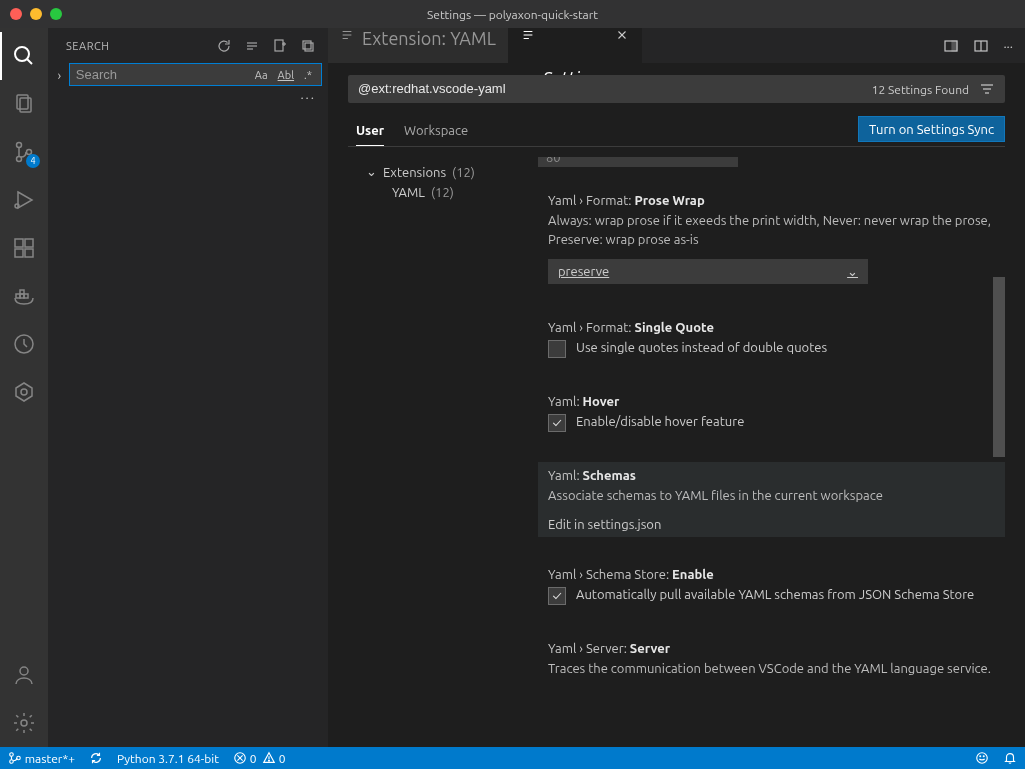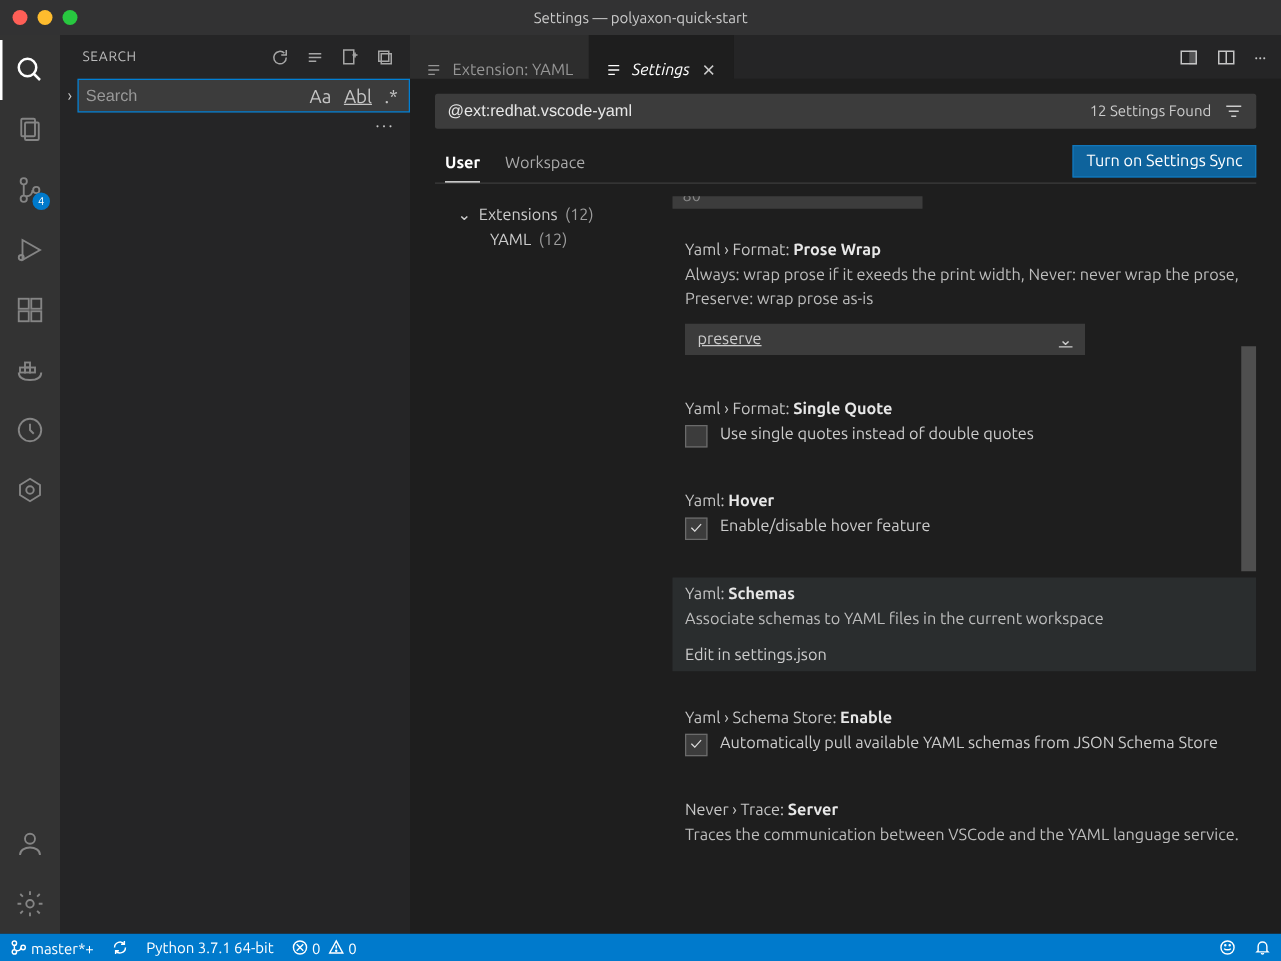--- a/index.html
+++ b/index.html
@@ -45,27 +45,27 @@
   .sidebar { width: 280px; background: #252526; display:flex; flex-direction:column; }
   .sidebar-header { display:flex; align-items:center; justify-content:space-between; padding: 6px 12px 6px 18px; height: 35px;}
   .sidebar-title { font-size: 11px; letter-spacing: 0.5px; color:#bbb; font-weight:400;}
   .sidebar-actions { display:flex; gap:12px; color:#c5c5c5; }
   .sidebar-actions svg, .sidebar-actions span { opacity:.9; }
   .search-row { display:flex; align-items:center; padding: 0 6px 4px 6px; gap:4px;}
   .search-row .chev { color:#c5c5c5; width:16px; text-align:center;}
   .search-input-wrap { flex:1; background:#3c3c3c; border:1px solid #007fd4; display:flex; align-items:center; padding: 3px 6px; }
   .search-input { background:transparent; border:none; color:#ccc; flex:1; font-size:13px; outline:none;}
   .search-input::placeholder{color:#999;}
-  .si-icons { display:flex; gap:4px; color:#c5c5c5; font-size:15px; align-items:center;}
+  .si-icons { display:flex; gap:4px; color:#c5c5c5; font-size:11px; align-items:center;}
   .si-icons span { padding:1px 3px; border-radius:3px;}
   .si-icons .ul{text-decoration: underline;}
   .sidebar-more{ text-align:right; padding:0 12px; color:#c5c5c5; letter-spacing:2px;}
   .editor { flex:1; background:#1e1e1e; display:flex; flex-direction:column; min-width:0;}
   .tabs-row{ display:flex; background:#252526; height:35px; align-items:stretch; }
-  .tab{ display:flex; align-items:flex-end; gap:8px; padding:0 12px; color:#969696; background:#2d2d2d; border-right:1px solid #1e1e1e; font-size:13px;}
+  .tab{ display:flex; align-items:flex-start; gap:8px; padding:0 12px; color:#969696; background:#2d2d2d; border-right:1px solid #1e1e1e; font-size:18px;}
   .tab.active{ background:#1e1e1e; color:#fff; }
   .tab svg{flex-shrink:0;}
   .tab .close{color:#ccc;}
   .tab.active .label{font-style: italic; margin-top: 40px;}
   .tabs-right{ margin-left:auto; display:flex; align-items:center; gap:14px; padding:0 12px; color:#c5c5c5;}
   .settings-body{ flex:1; display:flex; flex-direction:column; padding: 12px 20px 0 20px; overflow:hidden;}
   .settings-search{ background:#3c3c3c; display:flex; align-items:flex-start; padding:6px 10px; border-radius:2px; justify-content:space-between;}
   .settings-search input{ background:transparent; border:none; color:#e7e7e7; font-size:13px; outline:none; flex:1;}
   .settings-found{ display:flex; align-items:center; gap:10px; color:#ccc; font-size:12px;}
   .scope-row{ display:flex; align-items:flex-end; justify-content:space-between; border-bottom:1px solid #3c3c3c; margin-top:10px; height:34px;}
@@ -356,21 +356,21 @@
               <span class="leaf">Enable</span>
             </div>
             <div class="check-row">
               <div class="checkbox checked"></div>
               <span>Automatically pull available YAML schemas from JSON Schema Store</span>
             </div>
           </div>
 
           <div class="setting">
             <div class="setting-title">
-              <span class="crumb">Never › Trace:</span>
+              <span class="crumb">Yaml › Server:</span>
               <span class="leaf">Server</span>
             </div>
             <div class="setting-desc">Traces the communication between VSCode and the YAML language service.</div>
           </div>
 
           <div class="scrollbar">
               <div class="thumb"></div>
             </div>
         </div>
       </div>

